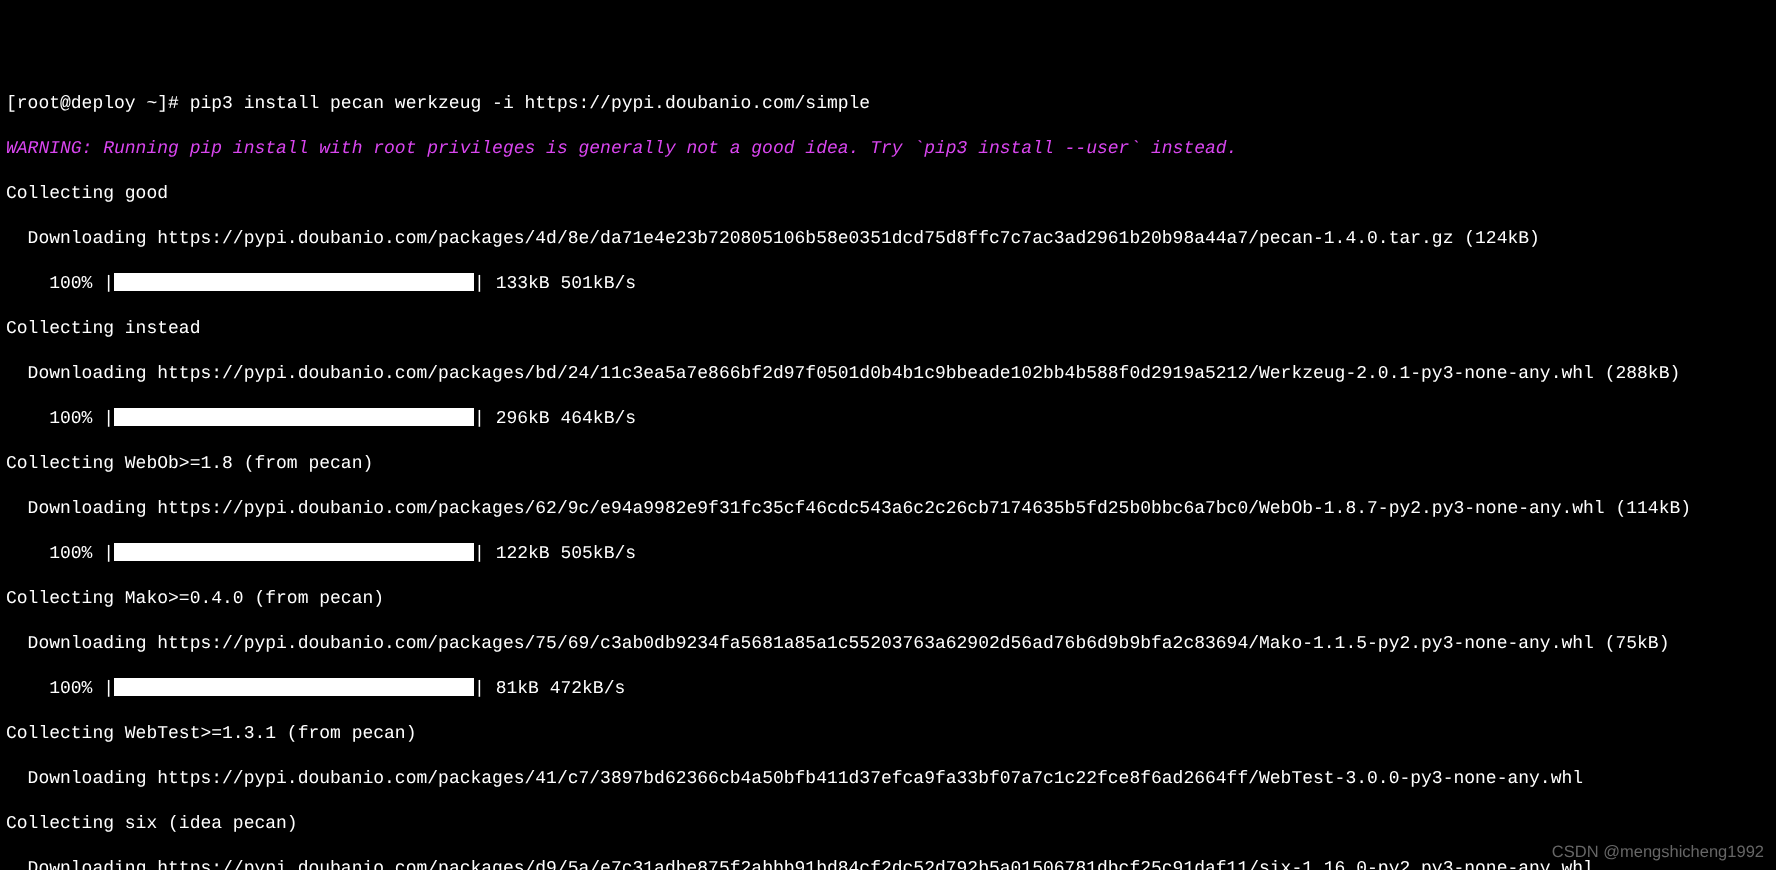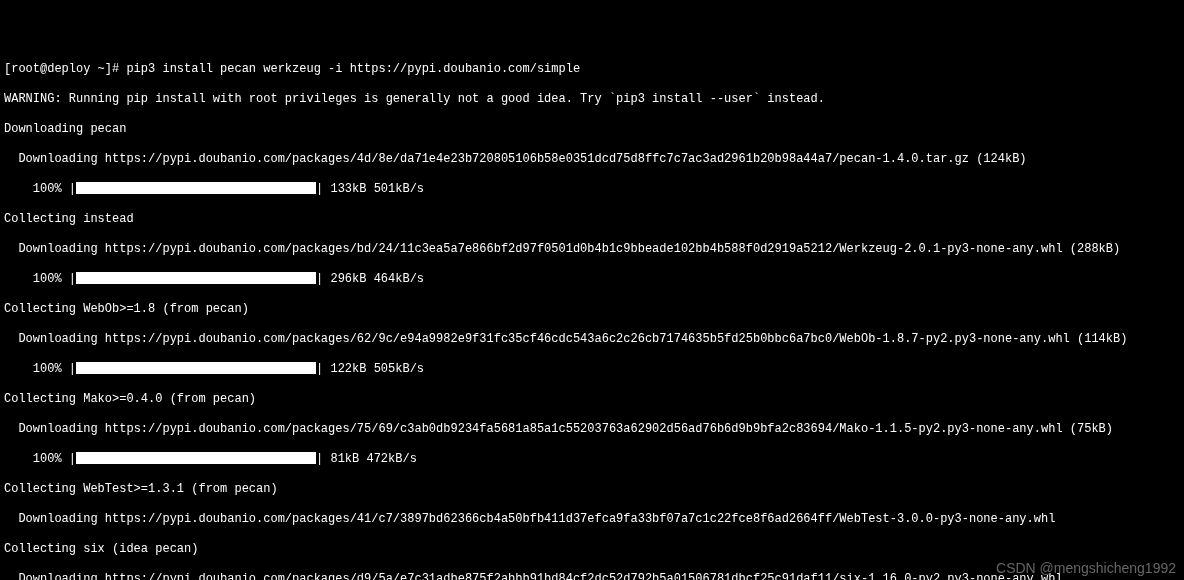--- a/index.html
+++ b/index.html
@@ -10,46 +10,46 @@
     font-size: 12px;
     line-height: 15px;
     width: 1184px;
     height: 580px;
     padding: 2px 4px;
     overflow: hidden;
     white-space: pre-wrap;
     word-break: break-all;
   }
   .line { display: block; }
-  .warn { color: #ffffff; }
+  .warn { color: #d946ef; font-style: italic; }
   .bar {
     display: inline-block;
     background: #fff;
     height: 12px;
     width: 240px;
     vertical-align: middle;
     margin-top: -2px;
   }
   .watermark {
     position: absolute;
     right: 8px;
     bottom: 4px;
     color: #666;
     font-family: Arial, sans-serif;
-    font-size: 14px;
+    font-size: 11px;
   }
 </style>
 </head>
 <body>
 
 
 
 <span class="line">[root@deploy ~]# pip3 install pecan werkzeug -i https://pypi.doubanio.com/simple</span>
 <span class="line warn">WARNING: Running pip install with root privileges is generally not a good idea. Try `pip3 install --user` instead.</span>
-<span class="line">Downloading pecan</span>
+<span class="line">Collecting good</span>
 <span class="line">  Downloading https://pypi.doubanio.com/packages/4d/8e/da71e4e23b720805106b58e0351dcd75d8ffc7c7ac3ad2961b20b98a44a7/pecan-1.4.0.tar.gz (124kB)</span>
 <span class="line"><span>    100% |</span><span class="bar"></span><span>| 133kB 501kB/s</span></span>
 <span class="line">Collecting instead</span>
 <span class="line">  Downloading https://pypi.doubanio.com/packages/bd/24/11c3ea5a7e866bf2d97f0501d0b4b1c9bbeade102bb4b588f0d2919a5212/Werkzeug-2.0.1-py3-none-any.whl (288kB)</span>
 <span class="line"><span>    100% |</span><span class="bar"></span><span>| 296kB 464kB/s</span></span>
 <span class="line">Collecting WebOb&gt;=1.8 (from pecan)</span>
 <span class="line">  Downloading https://pypi.doubanio.com/packages/62/9c/e94a9982e9f31fc35cf46cdc543a6c2c26cb7174635b5fd25b0bbc6a7bc0/WebOb-1.8.7-py2.py3-none-any.whl (114kB)</span>
 <span class="line"><span>    100% |</span><span class="bar"></span><span>| 122kB 505kB/s</span></span>
 <span class="line">Collecting Mako&gt;=0.4.0 (from pecan)</span>
 <span class="line">  Downloading https://pypi.doubanio.com/packages/75/69/c3ab0db9234fa5681a85a1c55203763a62902d56ad76b6d9b9bfa2c83694/Mako-1.1.5-py2.py3-none-any.whl (75kB)</span>

